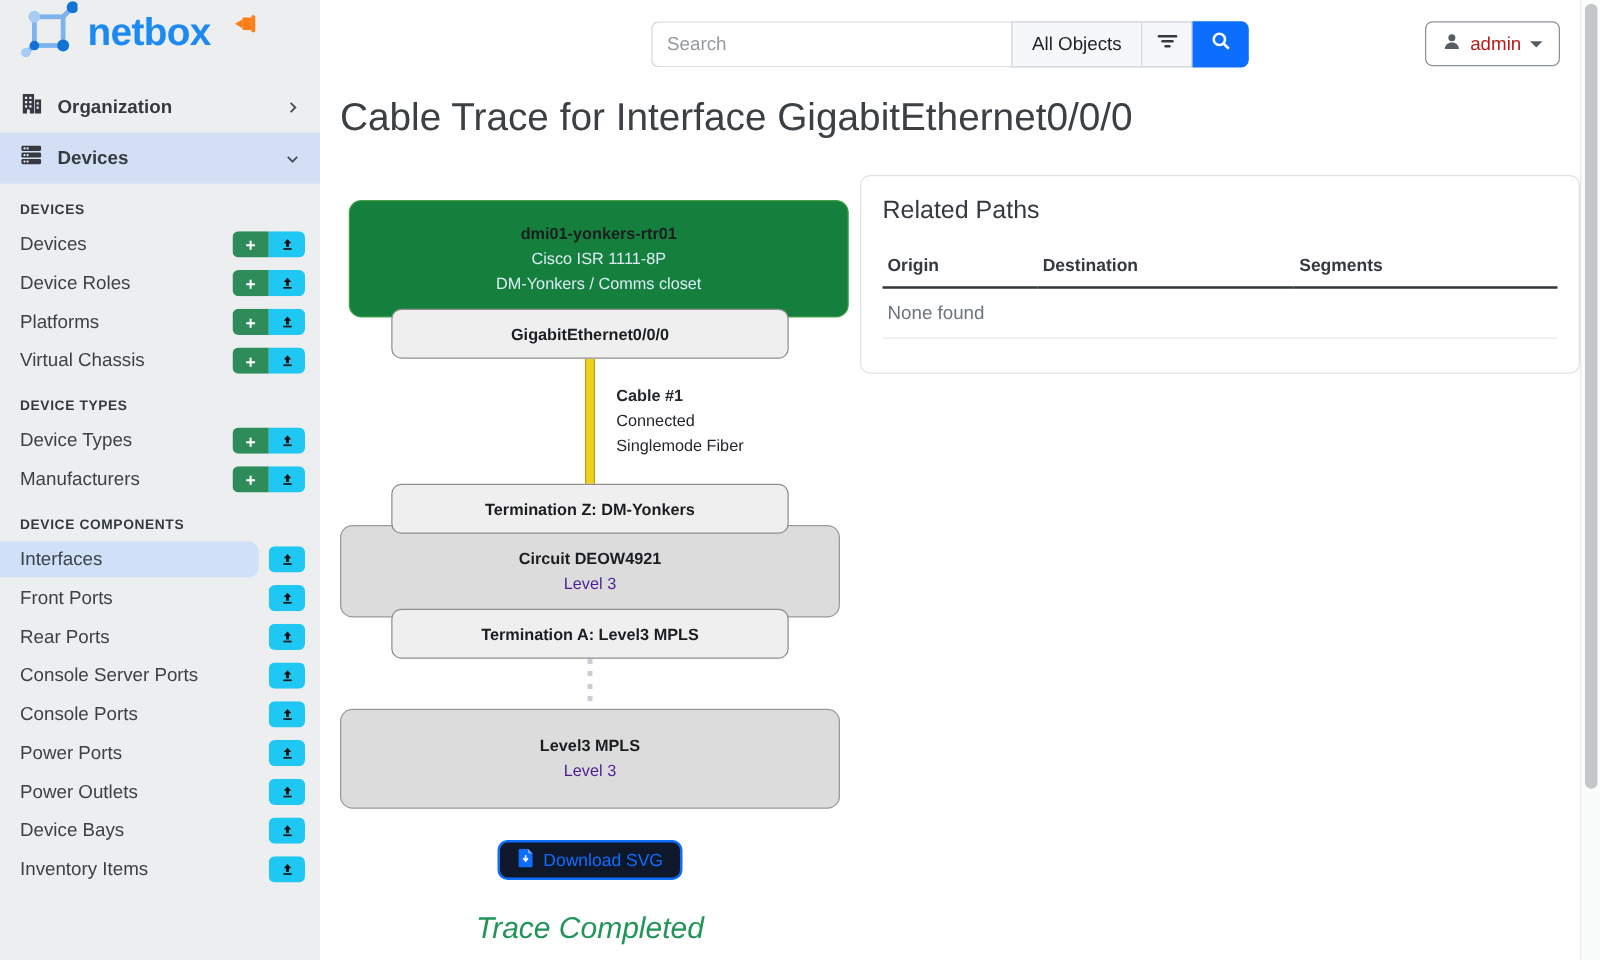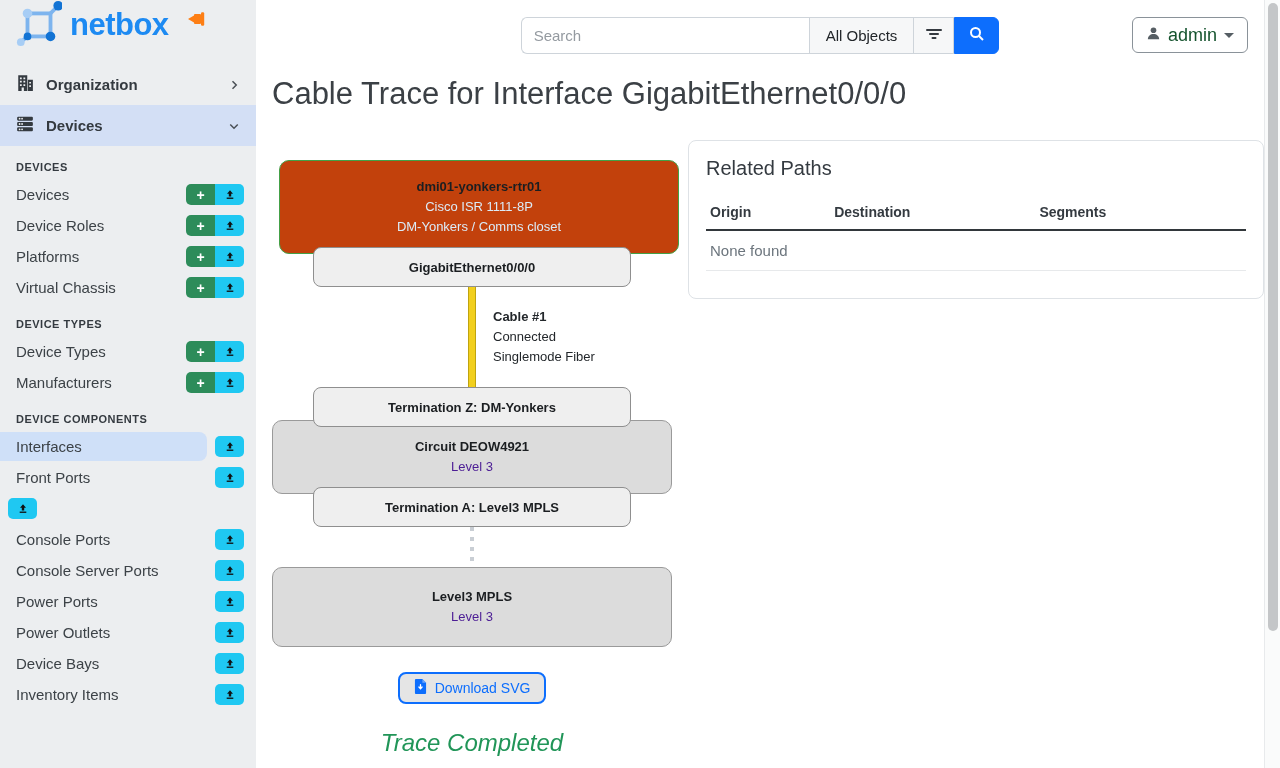--- a/index.html
+++ b/index.html
@@ -44,35 +44,35 @@
                   border-radius:6px 0 0 6px; padding:0 12px; font-size:15px; color:#343a40; outline:none; }
   .search-input::placeholder { color:#949aa0; }
   .scope-box { display:flex; align-items:center; padding:0 16px; background:#f6f7f8;
                border:1px solid #ced4da; font-size:15px; color:#212529; cursor:pointer; }
   .filter-btn { width:40px; background:#f6f7f8; border:1px solid #ced4da; border-left:none;
                 display:flex; align-items:center; justify-content:center; cursor:pointer; }
   .go-btn { width:45px; background:#0d6efd; border:1px solid #0d6efd; border-radius:0 6px 6px 0;
             display:flex; align-items:center; justify-content:center; cursor:pointer; }
   .user-btn { position:absolute; right:16px; top:17px; height:36px; display:flex; align-items:center; gap:7px;
               background:#fff; border:1px solid #8a9299; border-radius:6px; padding:0 13px;
-              font-size:18px; color:#14532d; cursor:pointer; font-family:inherit; }
+              font-size:15px; color:#b91c1c; cursor:pointer; font-family:inherit; }
   .caret-down { width:0; height:0; border-left:5px solid transparent; border-right:5px solid transparent;
                 border-top:5px solid #565e64; }
 
   .page-title { font-size:31px; font-weight:400; color:#3b4045; margin:4px 0 0 16px; line-height:40px; }
 
   .content-row { display:flex; margin-top:26px; }
   .trace-col { width:432px; padding-left:16px; flex-shrink:0; }
   .paths-col { flex:1; }
 
   
   .trace-diagram { width:400px; margin-top:20px; display:flex; flex-direction:column; align-items:center; }
   .node { width:400px; border-radius:10px; display:flex; flex-direction:column; justify-content:center;
           align-items:center; position:relative; z-index:1; text-align:center; }
-  .node.green { height:94px; background:#c2410c; border:1px solid #43a047;margin-left:14px; }
+  .node.green { height:94px; background:#15803d; border:1px solid #43a047;margin-left:14px; }
   .node.gray  { background:#dcdcdc; border:1px solid #9a9a9a; }
   .node-title { font-size:13px; font-weight:bold; color:#1b1e21; line-height:20px; }
   .node.green .node-sub { font-size:13px; color:#dcebf7; line-height:20px; cursor:pointer; }
   .node.gray .node-sub { font-size:13px; color:#4c1d95; line-height:20px; cursor:pointer; }
   .term { width:318px; height:40px; background:#efefef; border:1px solid #8f8f8f; border-radius:8px;
           display:flex; align-items:center; justify-content:center; font-size:13px; font-weight:bold;
           color:#1b1e21; position:relative; z-index:2; }
   .term.over-top { margin-top:-7px; }
   .term.over-bot { margin-bottom:-7px; }
   .cable-seg { position:relative; width:400px; height:100px; }
@@ -81,21 +81,21 @@
   .cable-label { position:absolute; left:calc(50% + 21px); top:20px; font-size:13px; line-height:20px;
                  color:#23272b; text-align:left; white-space:nowrap; }
   .cable-label .b { font-weight:bold; }
   .dotted-seg { width:4px; height:40px;
                 background:repeating-linear-gradient(to bottom, #c9ced4 0 4px, transparent 4px 10px); }
   .circuit { height:74px; }
   .pnet { height:80px; }
 
   .dl-row { margin-top:25px; display:flex; justify-content:center; width:400px; }
   .dl-btn { display:flex; align-items:center; gap:8px; border:2px solid #0d6efd; border-radius:8px;
-            background:#e5e5e5; color:#0d6efd; font-size:14px; padding:5px 14px; cursor:pointer;
+            background:#0f172a; color:#0d6efd; font-size:14px; padding:5px 14px; cursor:pointer;
             font-family:inherit; }
   .trace-status { width:400px; text-align:center; margin-top:25px; font-size:24px; font-weight:400;
                   color:#219558;font-style:italic; }
 
   
   .card { border:1px solid #dee2e6; border-radius:8px; background:#fff; padding:16px 17px;
           margin-top:0; min-height:159px; }
   .card-title { font-size:20px; font-weight:400; color:#343a40; margin-bottom:20px; }
   table.paths { width:100%; border-collapse:collapse; }
   table.paths th { text-align:left; font-size:14px; font-weight:bold; color:#343a40;
@@ -264,42 +264,43 @@
           <span class="btn-group">
             <button class="mini-btn imp">
               <svg width="12" height="12" viewBox="0 0 16 16" fill="#101214">
                 <path d="M8 1.5l4 4.7H9.6V10H6.4V6.2H4z"></path>
                 <rect x="3.6" y="11.4" width="8.8" height="1.8"></rect>
               </svg>
             </button>
           </span>
         </div>
         <div class="sec-item">
+          <a class="item-link">Rear Ports</a>
+          <span class="btn-group">
+            <button class="mini-btn imp">
+              <svg width="12" height="12" viewBox="0 0 16 16" fill="#101214">
+                <path d="M8 1.5l4 4.7H9.6V10H6.4V6.2H4z"></path>
+                <rect x="3.6" y="11.4" width="8.8" height="1.8"></rect>
+              </svg>
+            </button>
+          </span>
+        </div>
+        <div class="sec-item">
+          <a class="item-link">Console Server Ports</a>
           <span class="btn-group">
             <button class="mini-btn imp">
               <svg width="12" height="12" viewBox="0 0 16 16" fill="#101214">
                 <path d="M8 1.5l4 4.7H9.6V10H6.4V6.2H4z"></path>
                 <rect x="3.6" y="11.4" width="8.8" height="1.8"></rect>
               </svg>
             </button>
           </span>
         </div>
         <div class="sec-item">
           <a class="item-link">Console Ports</a>
-          <span class="btn-group">
-            <button class="mini-btn imp">
-              <svg width="12" height="12" viewBox="0 0 16 16" fill="#101214">
-                <path d="M8 1.5l4 4.7H9.6V10H6.4V6.2H4z"></path>
-                <rect x="3.6" y="11.4" width="8.8" height="1.8"></rect>
-              </svg>
-            </button>
-          </span>
-        </div>
-        <div class="sec-item">
-          <a class="item-link">Console Server Ports</a>
           <span class="btn-group">
             <button class="mini-btn imp">
               <svg width="12" height="12" viewBox="0 0 16 16" fill="#101214">
                 <path d="M8 1.5l4 4.7H9.6V10H6.4V6.2H4z"></path>
                 <rect x="3.6" y="11.4" width="8.8" height="1.8"></rect>
               </svg>
             </button>
           </span>
         </div>
         <div class="sec-item">

